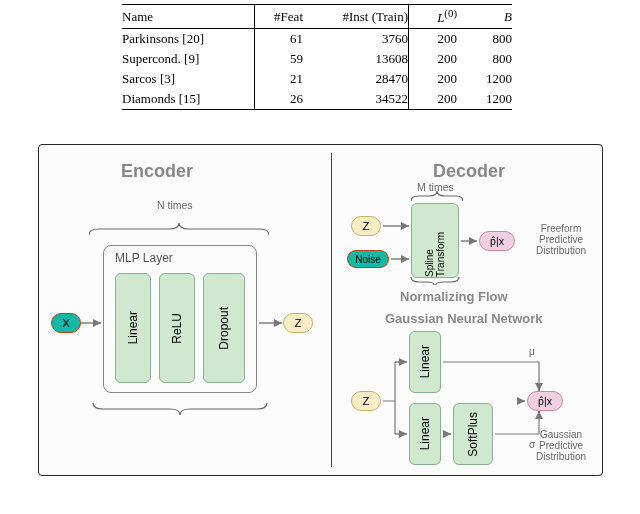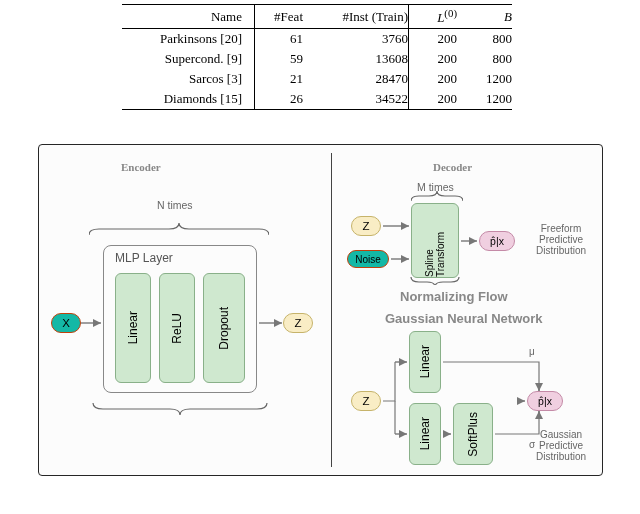--- a/index.html
+++ b/index.html
@@ -1,33 +1,33 @@
 <!DOCTYPE html>
 <html><head>
 <meta charset="utf-8">
 <style>
   body{margin:0;background:#fff;font-family:"Times New Roman",Times,serif;color:#000}
   .page{width:640px;height:514px;position:relative;overflow:hidden}
   
   .tbl{position:absolute;left:122px;top:4px;border-collapse:collapse;font-size:13px}
   .tbl th,.tbl td{padding:2px 0 2px 0;text-align:right}
-  .tbl .name{text-align:right;padding-right:12px;width:120px}
+  .tbl .name{text-align:left;padding-right:12px;width:120px}
   .tbl .col-feat{width:48px}
   .tbl .col-inst{width:105px}
   .tbl .col-l{width:48px}
   .tbl .col-b{width:55px}
   .tbl .sepL{border-left:1px solid #000}
   .rule-top td{border-top:1px solid #000}
   .rule-mid td{border-top:0.5px solid #000}
   .rule-bot td{border-bottom:1px solid #000}
   
   .fig{position:absolute;left:38px;top:144px;width:565px}
   .fig-box{border:1px solid #262626;border-radius:4px;background:#fcfcfc;position:relative;height:330px}
   .fig-sep{position:absolute;left:292px;top:8px;bottom:8px;border-left:1px solid #444}
-  .title{position:absolute;font-family:Liberation Serif, serif;font-weight:700;color:#888;font-size:11px}
+  .title{position:absolute;font-family:Liberation Sans, sans-serif;font-weight:700;color:#888;font-size:18px}
   .title.enc{left:82px;top:16px}
   .title.dec{left:394px;top:16px}
   .subtitle{position:absolute;font-family:Helvetica,Arial,sans-serif;font-weight:700;color:#888;font-size:13px}
   .subtitle.nf{left:361px;top:144px}
   .subtitle.gnn{left:346px;top:166px}
   .note{font-family:Helvetica,Arial,sans-serif;color:#666;font-size:10.5px;position:absolute}
   .note.ntimes{left:118px;top:54px}
   .brace{stroke:#666;stroke-width:1.2;fill:none}
   
   .pill{position:absolute;border-radius:10px;display:flex;align-items:center;justify-content:center;

